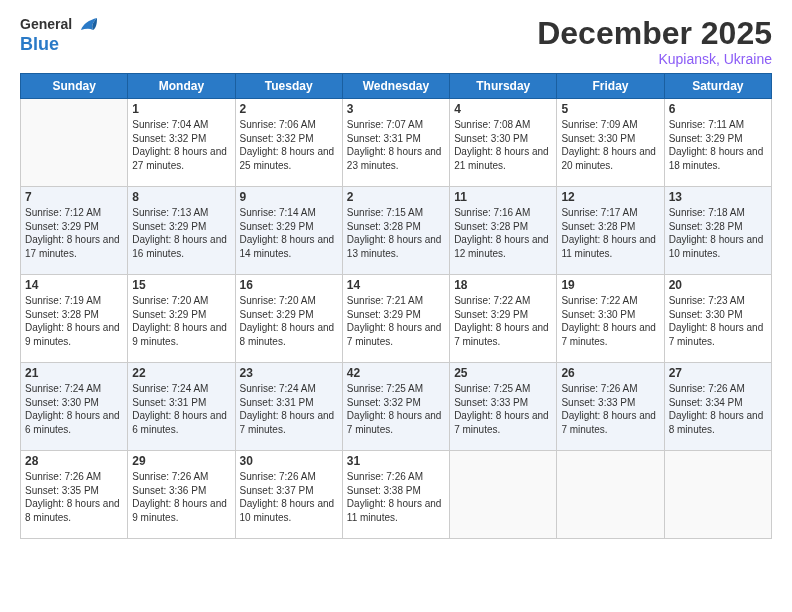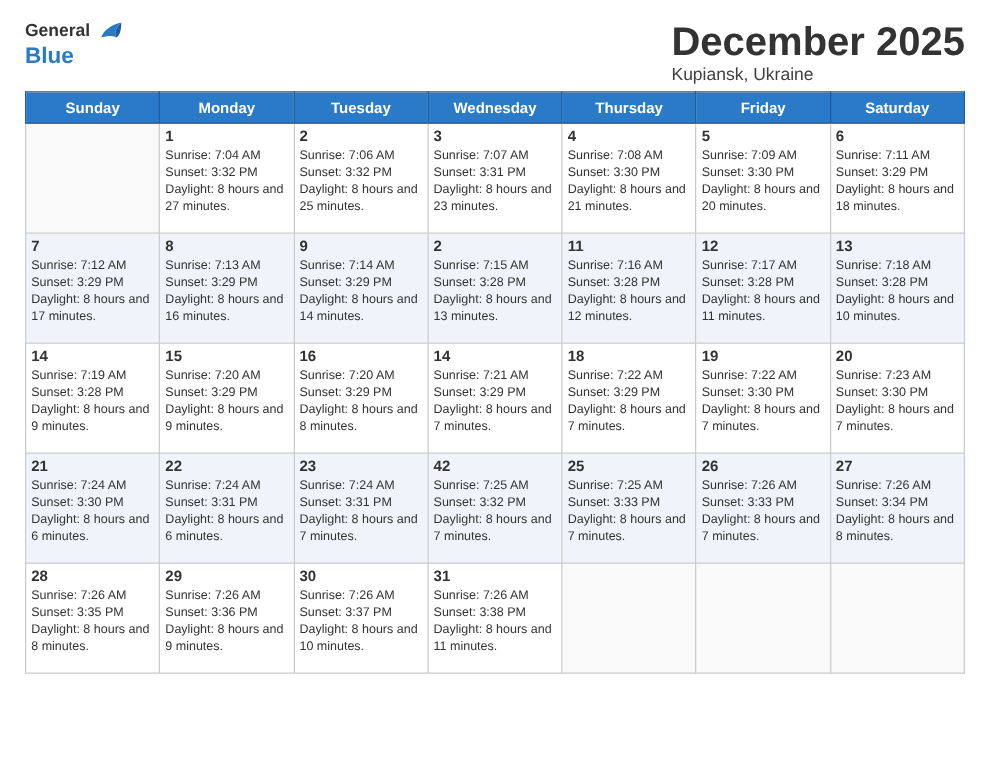--- a/index.html
+++ b/index.html
@@ -21,30 +21,31 @@
       display: flex;
       align-items: flex-start;
       justify-content: space-between;
       margin-bottom: 6px;
     }
     .logo {
       display: flex;
       align-items: center;
     }
     .title-area {
+      text-align: right;
     }
     .month-title {
       font-size: 32px;
       font-weight: bold;
       color: #333;
       line-height: 1.1;
     }
     .location {
       font-size: 14px;
-      color: #404040;
+      color: #8b5cf6;
     }
     .calendar {
       flex: 1;
       border: 1px solid #ccc;
       border-collapse: collapse;
       width: 100%;
       table-layout: fixed;
     }
     .calendar th {
       background-color: #2a7ac7;

